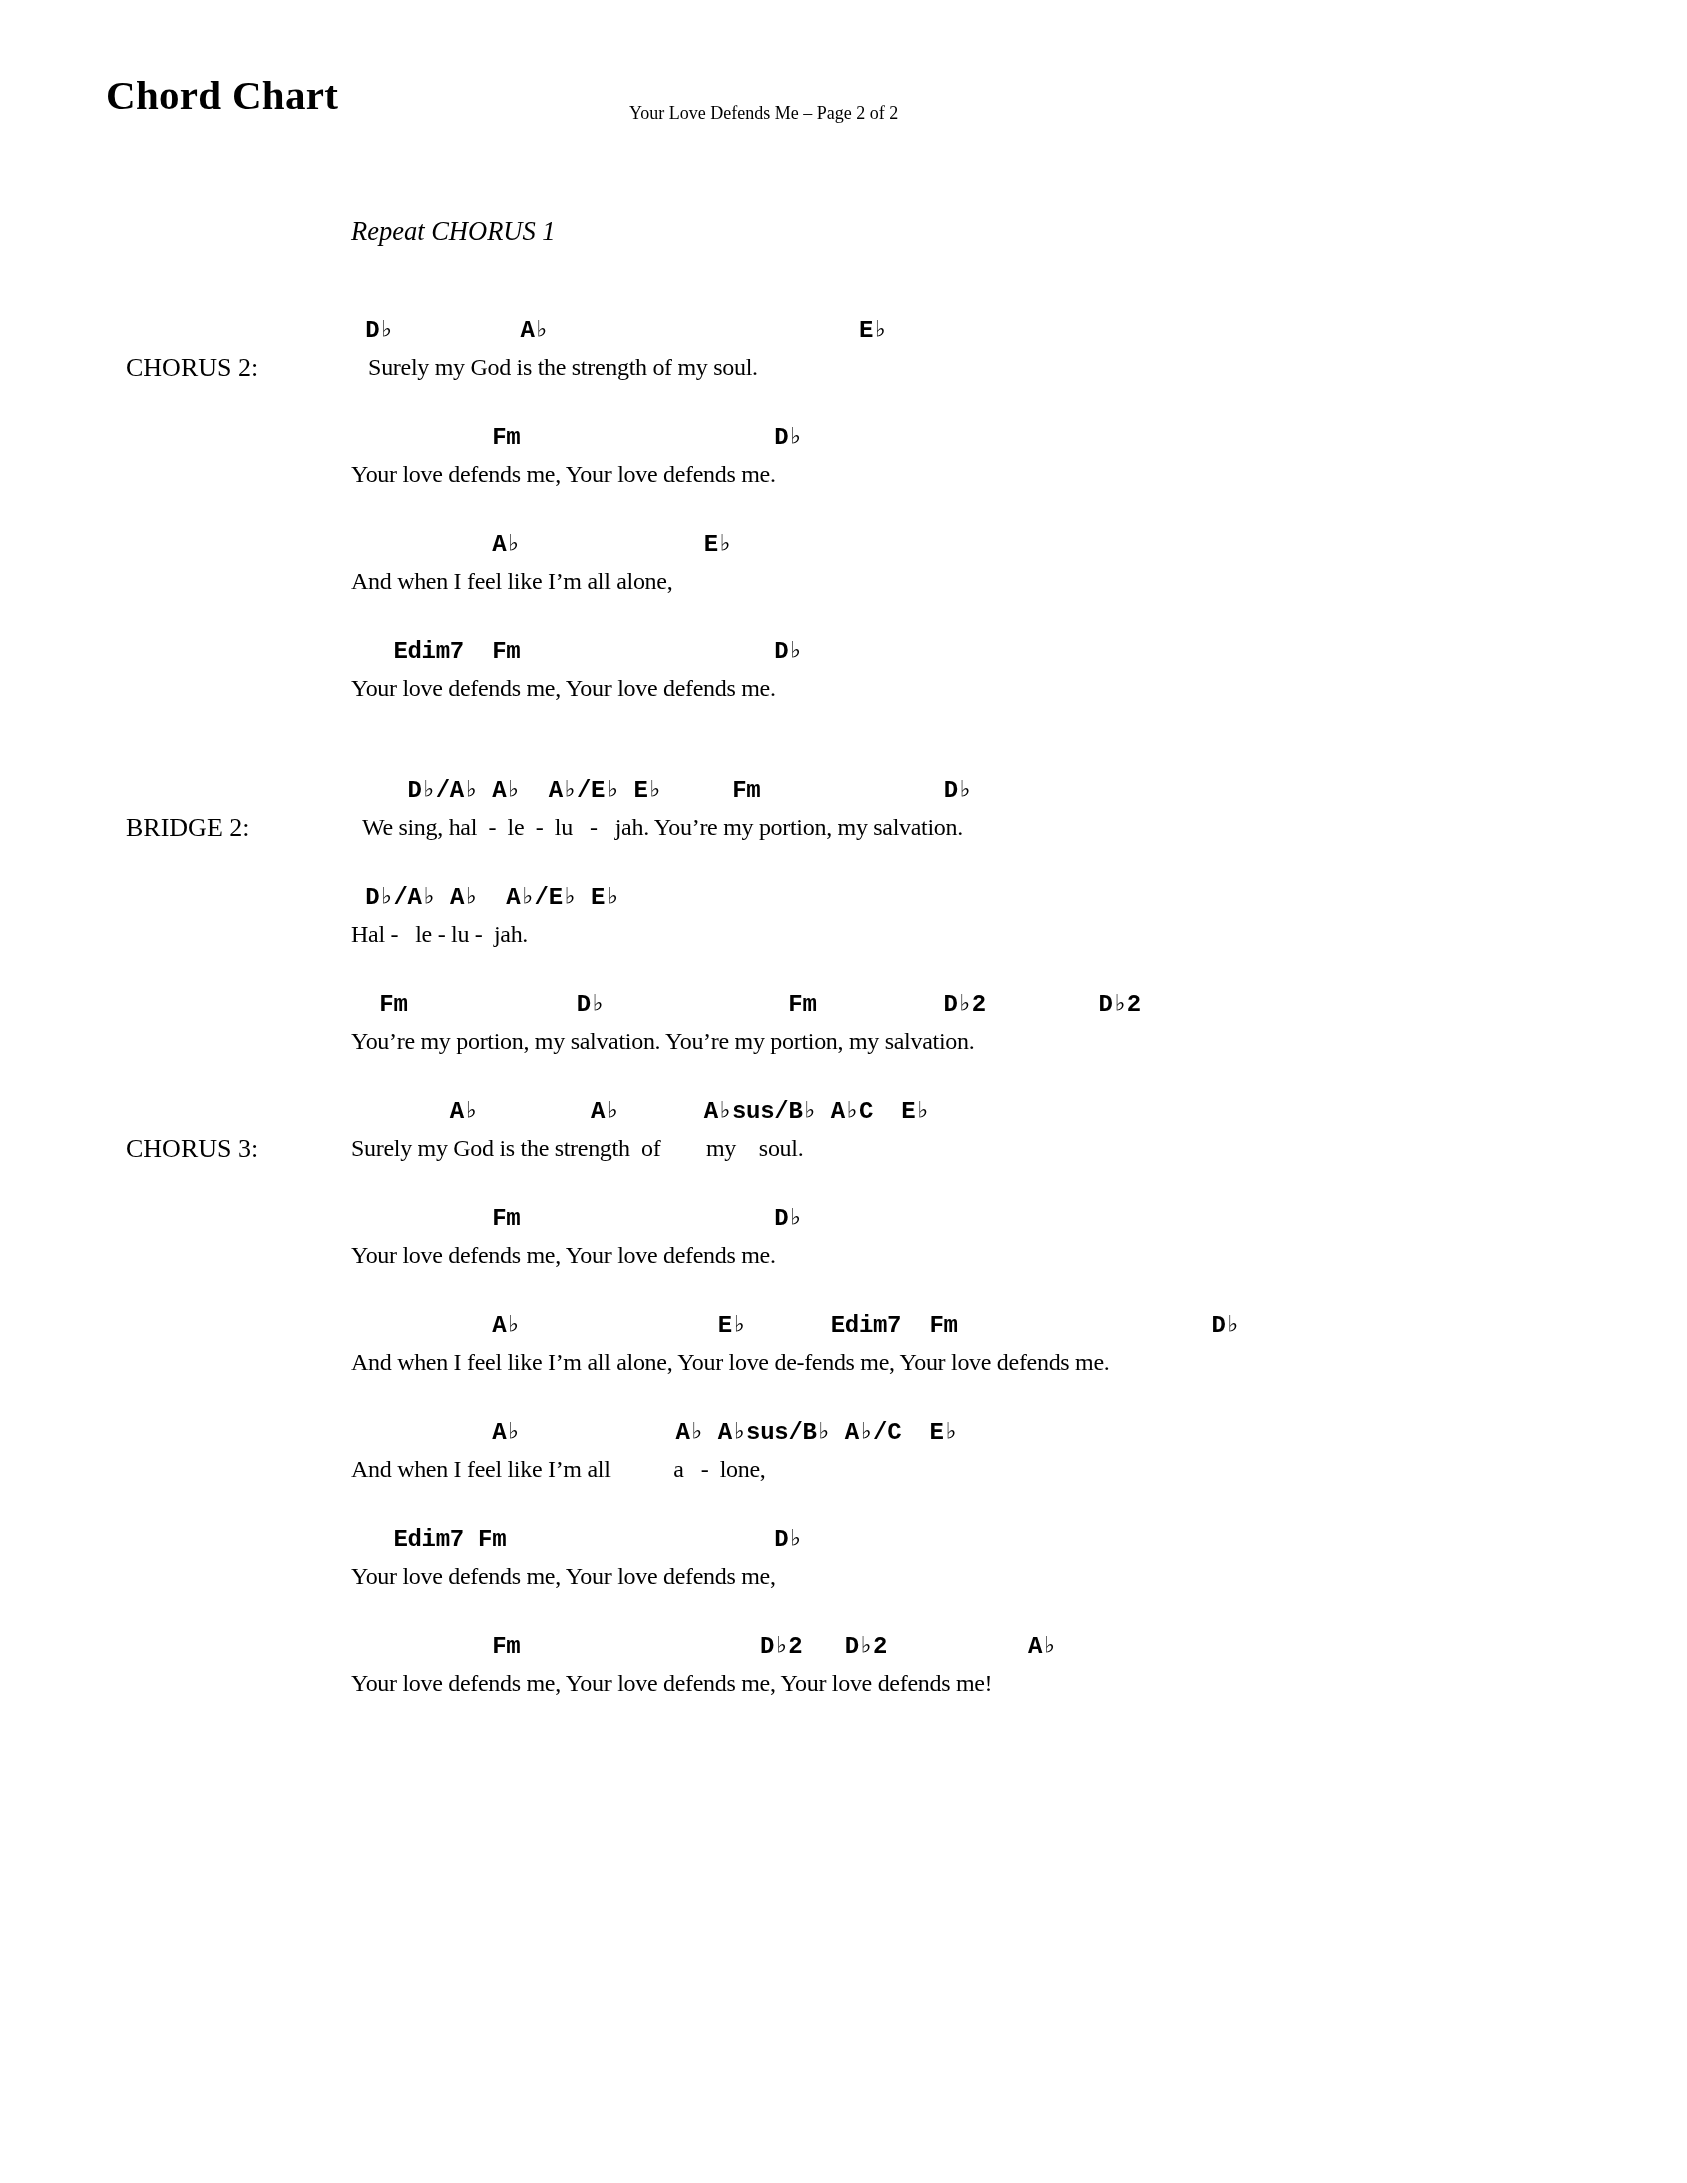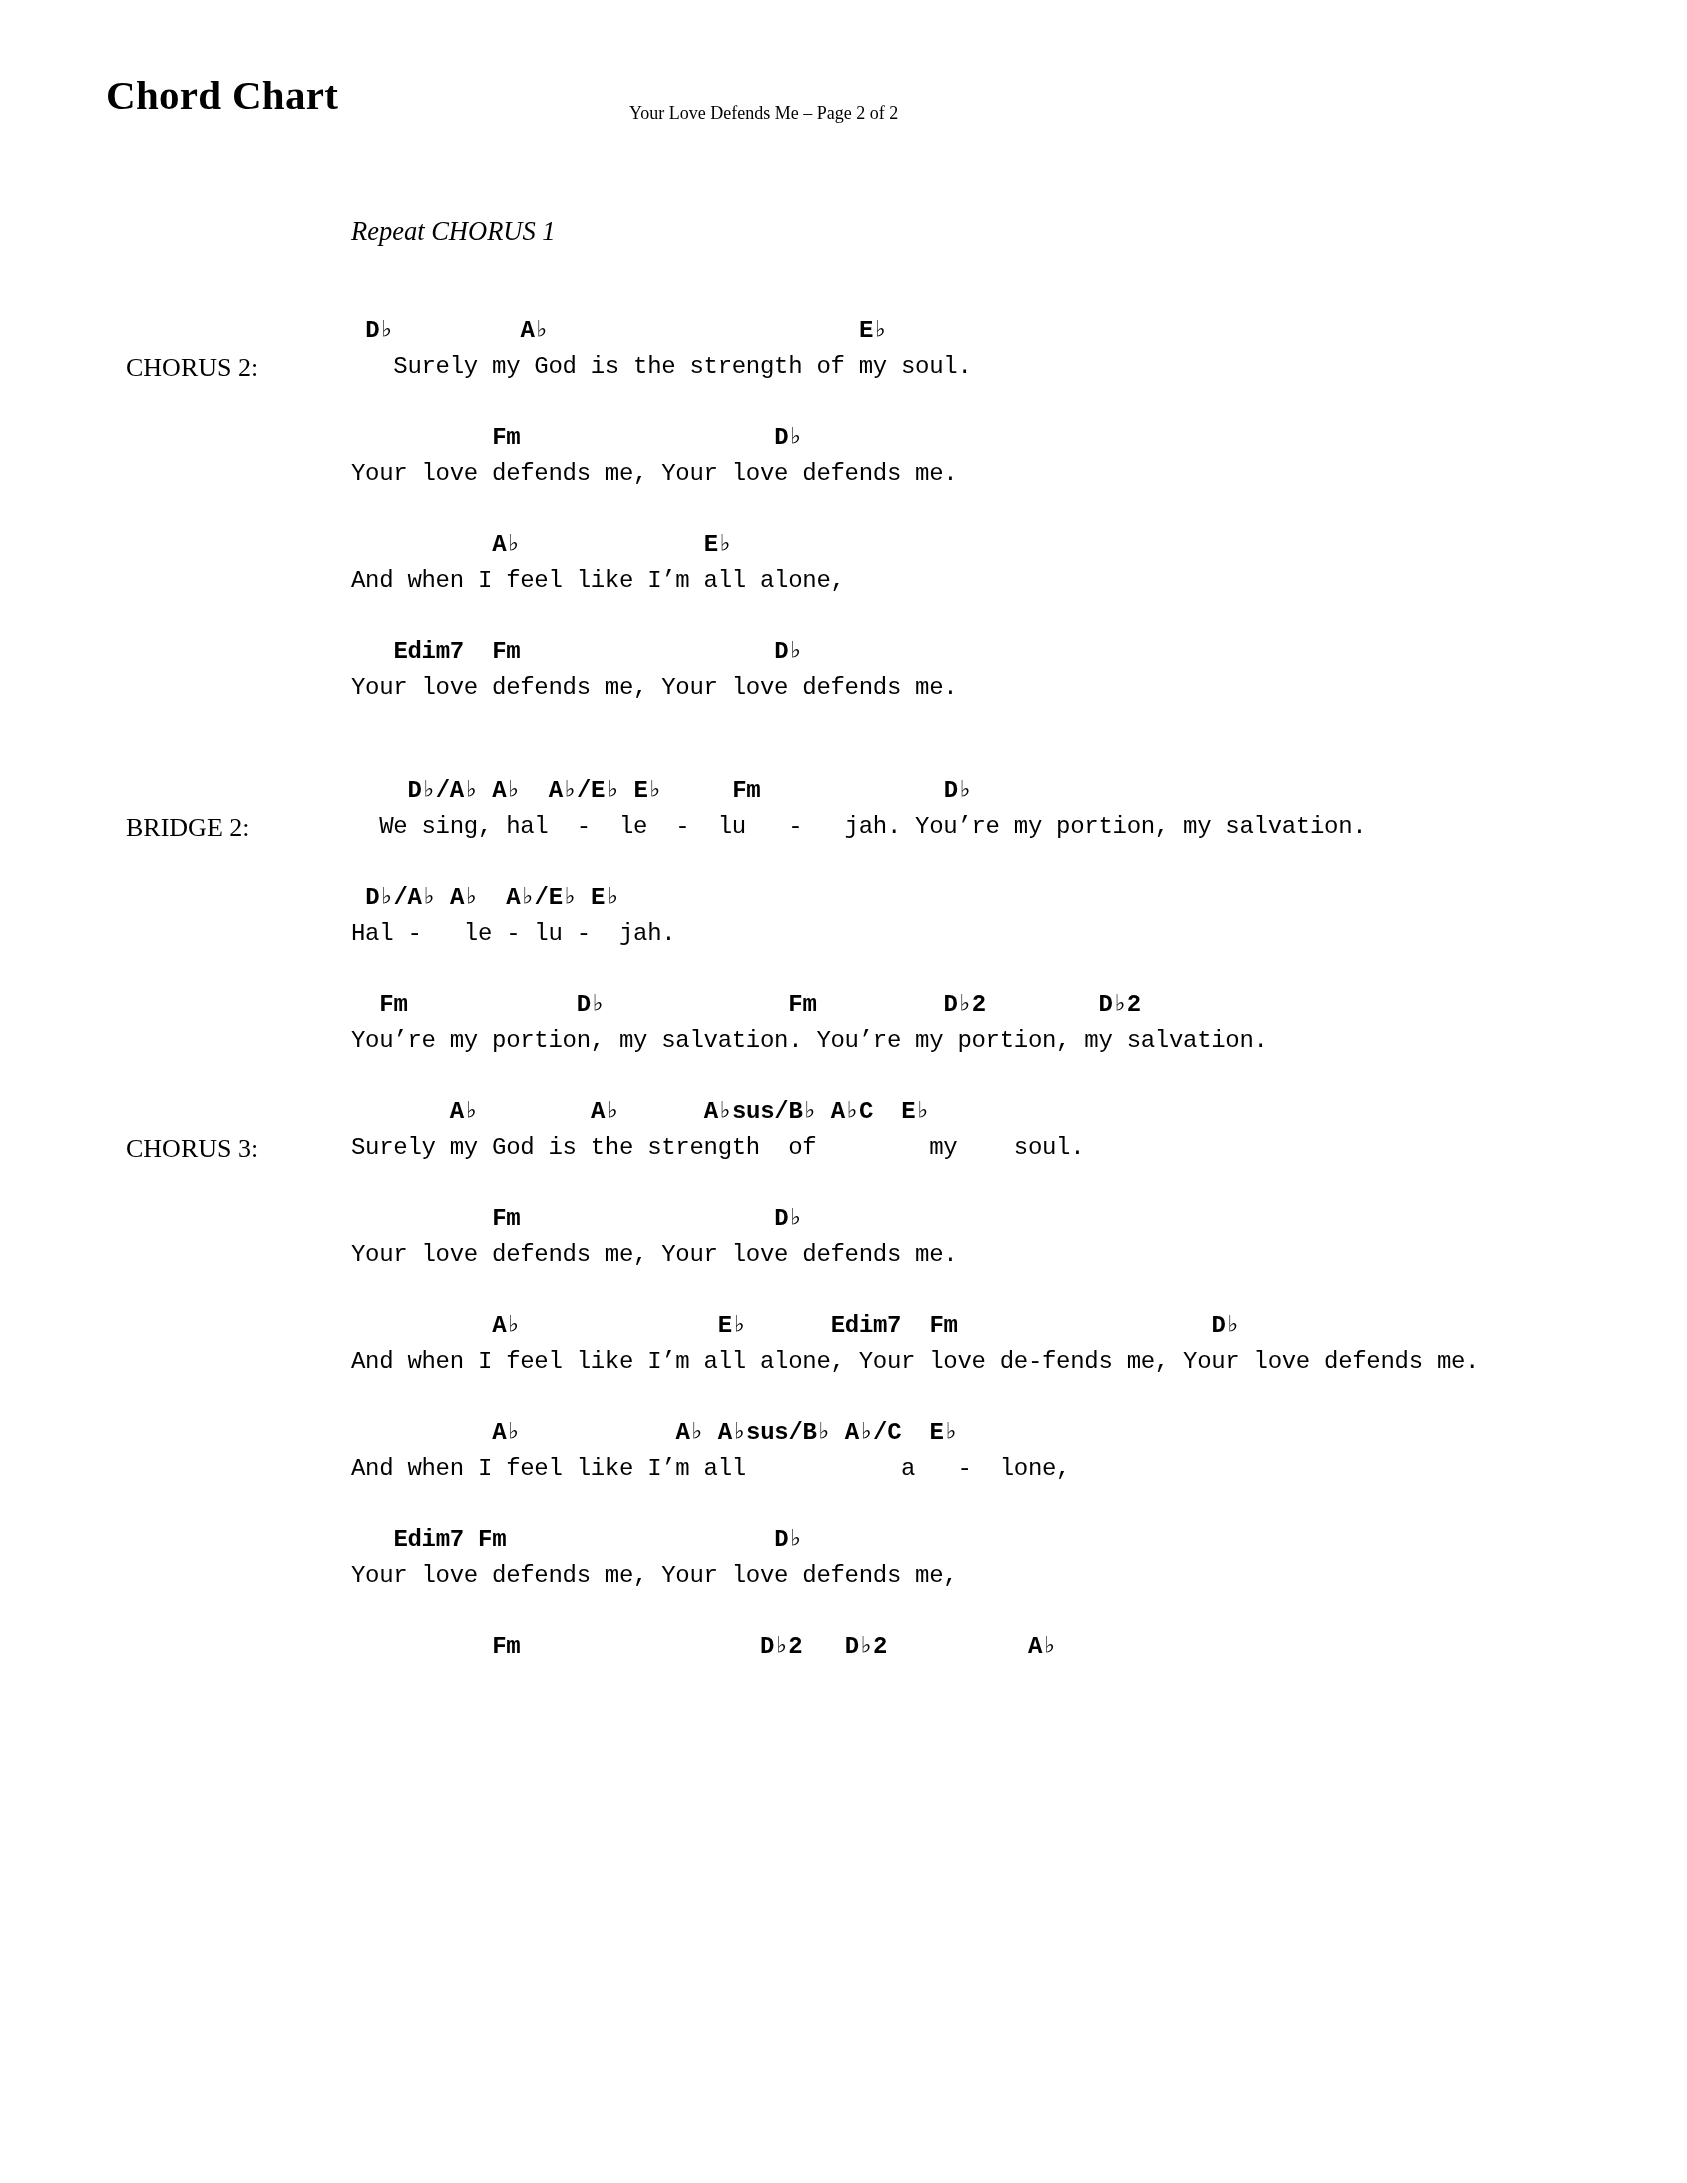--- a/index.html
+++ b/index.html
@@ -89,21 +89,21 @@
     font-weight: bold;
     white-space: pre;
     line-height: 1;
     letter-spacing: -0.3px;
   }
 
   .lyric-row {
     position: absolute;
     left: 351px;
     top: 36px;
-    font-family: Liberation Mono, monospace;
+    font-family: Liberation Serif, serif;
     font-size: 24px;
     font-weight: normal;
     white-space: pre;
     line-height: 1;
     letter-spacing: -0.3px;
   }
 
   
   .section-label { top: 36px; }
 
@@ -190,16 +190,17 @@
       <div class="lyric-row">And when I feel like I’m all           a   -  lone,</div>
     </div>
     <div class="gap-sm"></div>
     <div class="line-block">
       <div class="chord-row">    Edim7 Fm                   D♭</div>
       <div class="lyric-row">Your love defends me, Your love defends me,</div>
     </div>
     <div class="gap-sm"></div>
     <div class="line-block">
       <div class="chord-row">           Fm                 D♭2   D♭2          A♭</div>
+      <div class="lyric-row">Your love defends me, Your love defends me, Your love defends me!</div>
     </div>
   </div>
 </div>
 
 
 </body></html>

